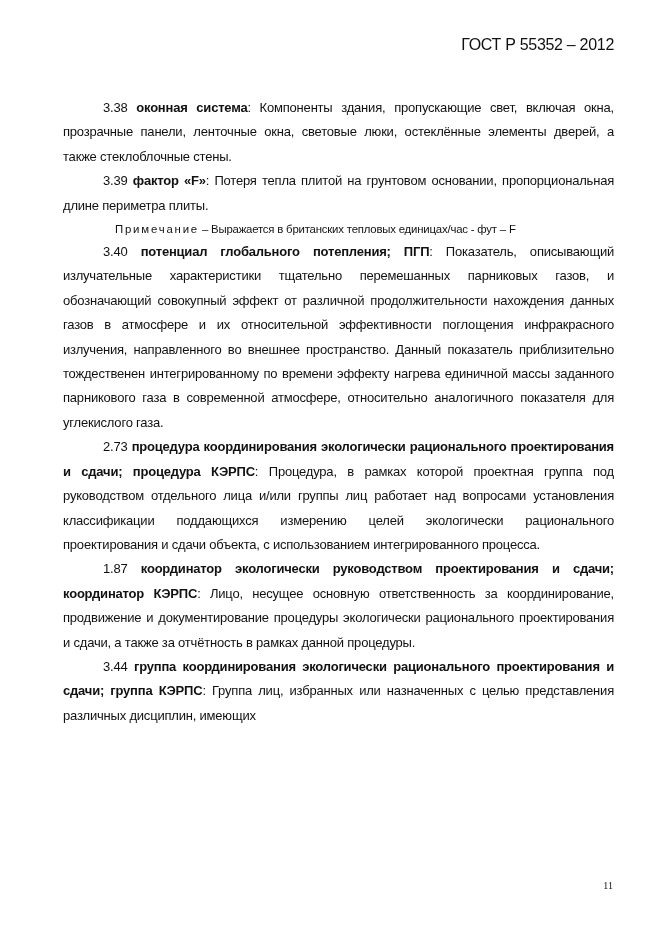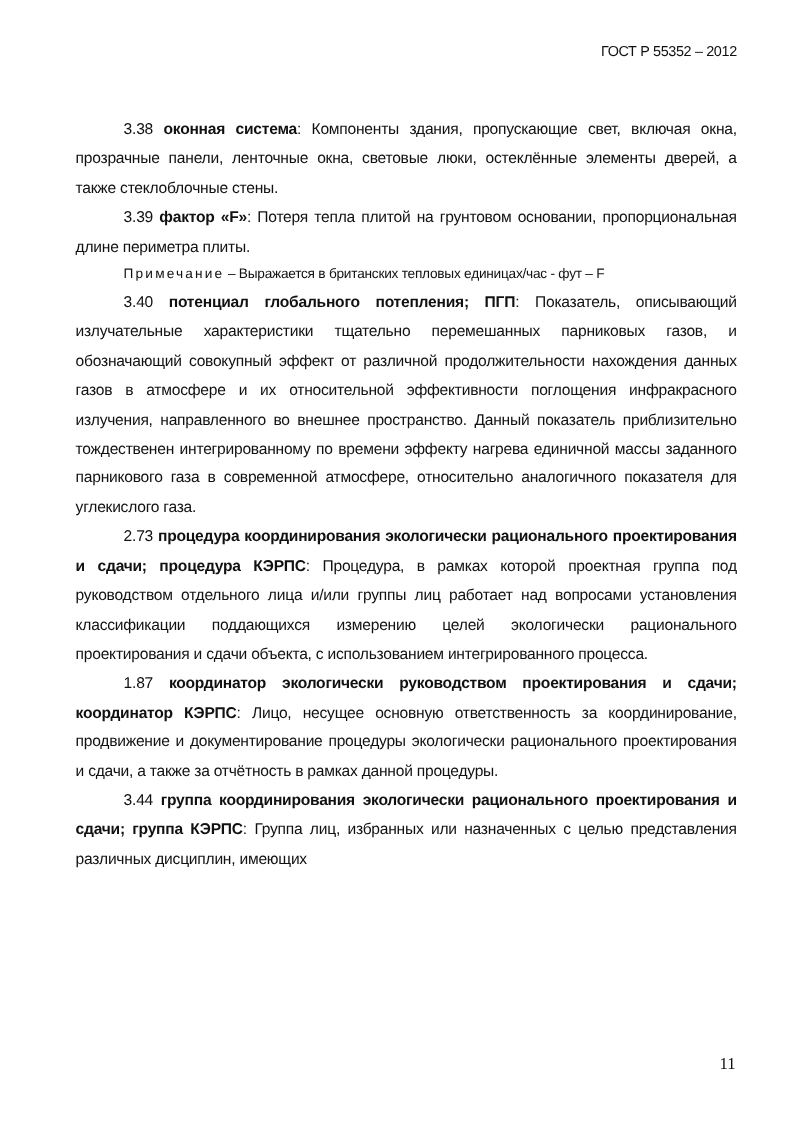--- a/index.html
+++ b/index.html
@@ -1,24 +1,24 @@
 <!DOCTYPE html>
 <html><head>
   <meta charset="utf-8">
   <style>
     html, body { margin: 0; padding: 0; background: #ffffff; }
     body { width: 661px; height: 935px; position: relative; overflow: hidden;
       font-family: "Liberation Sans", sans-serif; color: #111; }
-    .header { position: absolute; top: 36px; right: 47px; font-size: 12px; letter-spacing: -0.3px; }
+    .header { position: absolute; top: 36px; right: 47px; font-size: 16px; letter-spacing: -0.3px; }
     .content { position: absolute; left: 63px; top: 96px; width: 551px; }
     .p { font-size: 13px; line-height: 24.4px; text-align: justify; text-indent: 40px; margin: 0; letter-spacing: -0.2px; }
     .note { font-size: 11.4px; line-height: 22px; text-align: justify; text-indent: 40px; margin: 0; letter-spacing: -0.2px; }
-    .note .sp { letter-spacing: 1.8px; }
+    .note .sp { letter-spacing: 1.8px; margin-left: 12px; }
     b { font-weight: bold; }
-    .pagenum { position: absolute; top: 880px; right: 48px; font-family: "Liberation Serif", serif; font-size: 14px; }
+    .pagenum { position: absolute; top: 880px; right: 48px; font-family: "Liberation Serif", serif; font-size: 10px; }
   </style>
 </head>
 <body>
 
 <div class="header">ГОСТ Р 55352 – 2012</div>
 
 <div class="content">
   <p class="p">
     <span>3.38</span>
     <b>оконная система</b><span>:</span><span> Компоненты здания, пропускающие свет, включая окна, прозрачные панели, ленточные окна, световые люки, остеклённые элементы дверей, а также стеклоблочные стены.</span>

